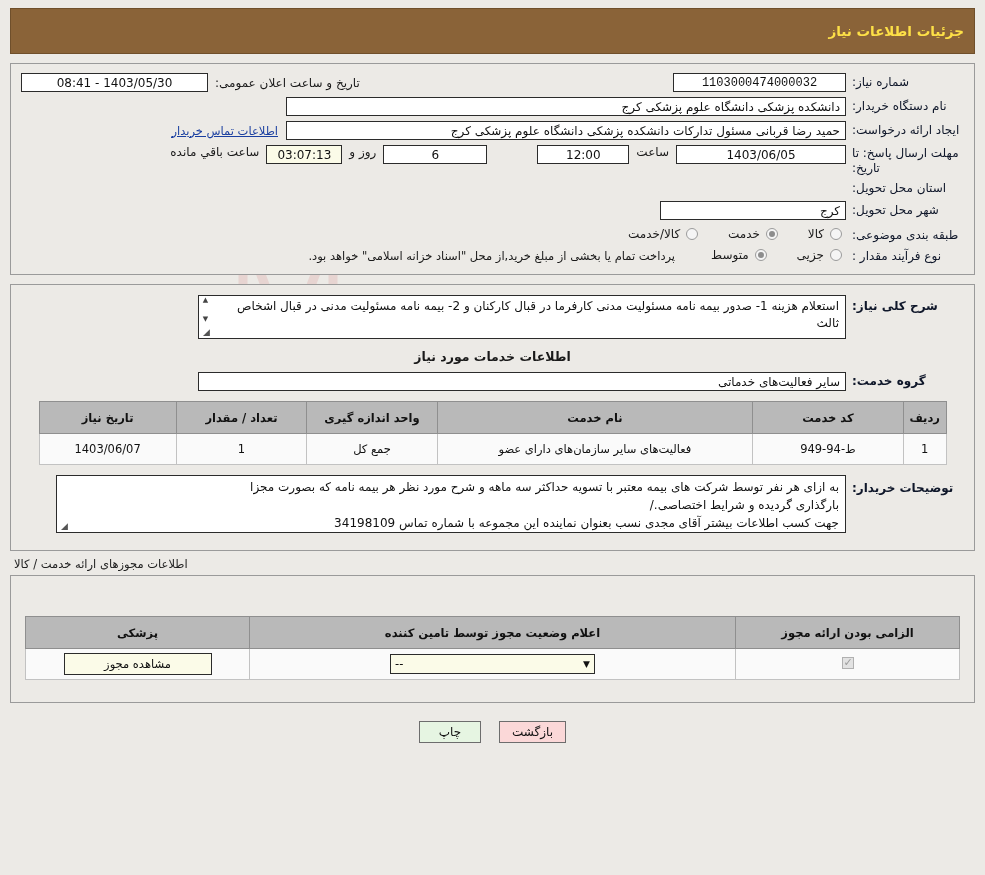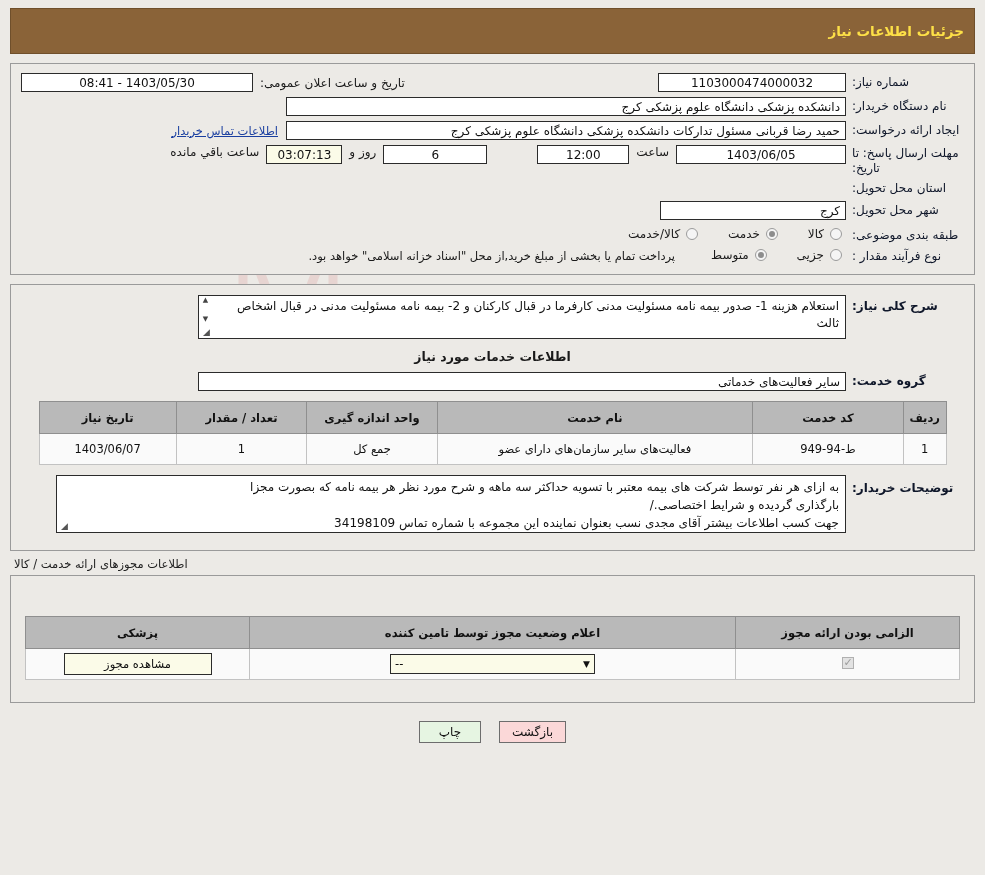--- a/index.html
+++ b/index.html
@@ -145,23 +145,23 @@
 <div class="page">
 
   <div class="titlebar">
     <span>جزئیات اطلاعات نیاز</span>
   </div>
 
   <div class="panel" style="padding:9px 10px 8px 10px;">
 
     <div class="frow">
       <div class="flabel lbl-w">شماره نیاز:</div>
-      <div class="inp" style="width:188px;">1103000474000032</div>
+      <div class="inp" style="width:173px;font-family:Liberation Mono, monospace;">1103000474000032</div>
       <div class="inline-lbl" style="margin-right:auto;">تاریخ و ساعت اعلان عمومی:</div>
-      <div class="inp" style="width:232px;">1403/05/30 - 08:41</div>
+      <div class="inp" style="width:187px;">1403/05/30 - 08:41</div>
     </div>
 
     <div class="frow">
       <div class="flabel lbl-w">نام دستگاه خریدار:</div>
       <div class="inp rt" style="width:560px;">دانشکده پزشکی دانشگاه علوم پزشکی کرج</div>
     </div>
 
     <div class="frow">
       <div class="flabel lbl-w">ایجاد ارائه درخواست:</div>
       <div class="inp rt" style="width:560px;">حمید رضا قربانی مسئول تدارکات دانشکده پزشکی دانشگاه علوم پزشکی کرج</div>

